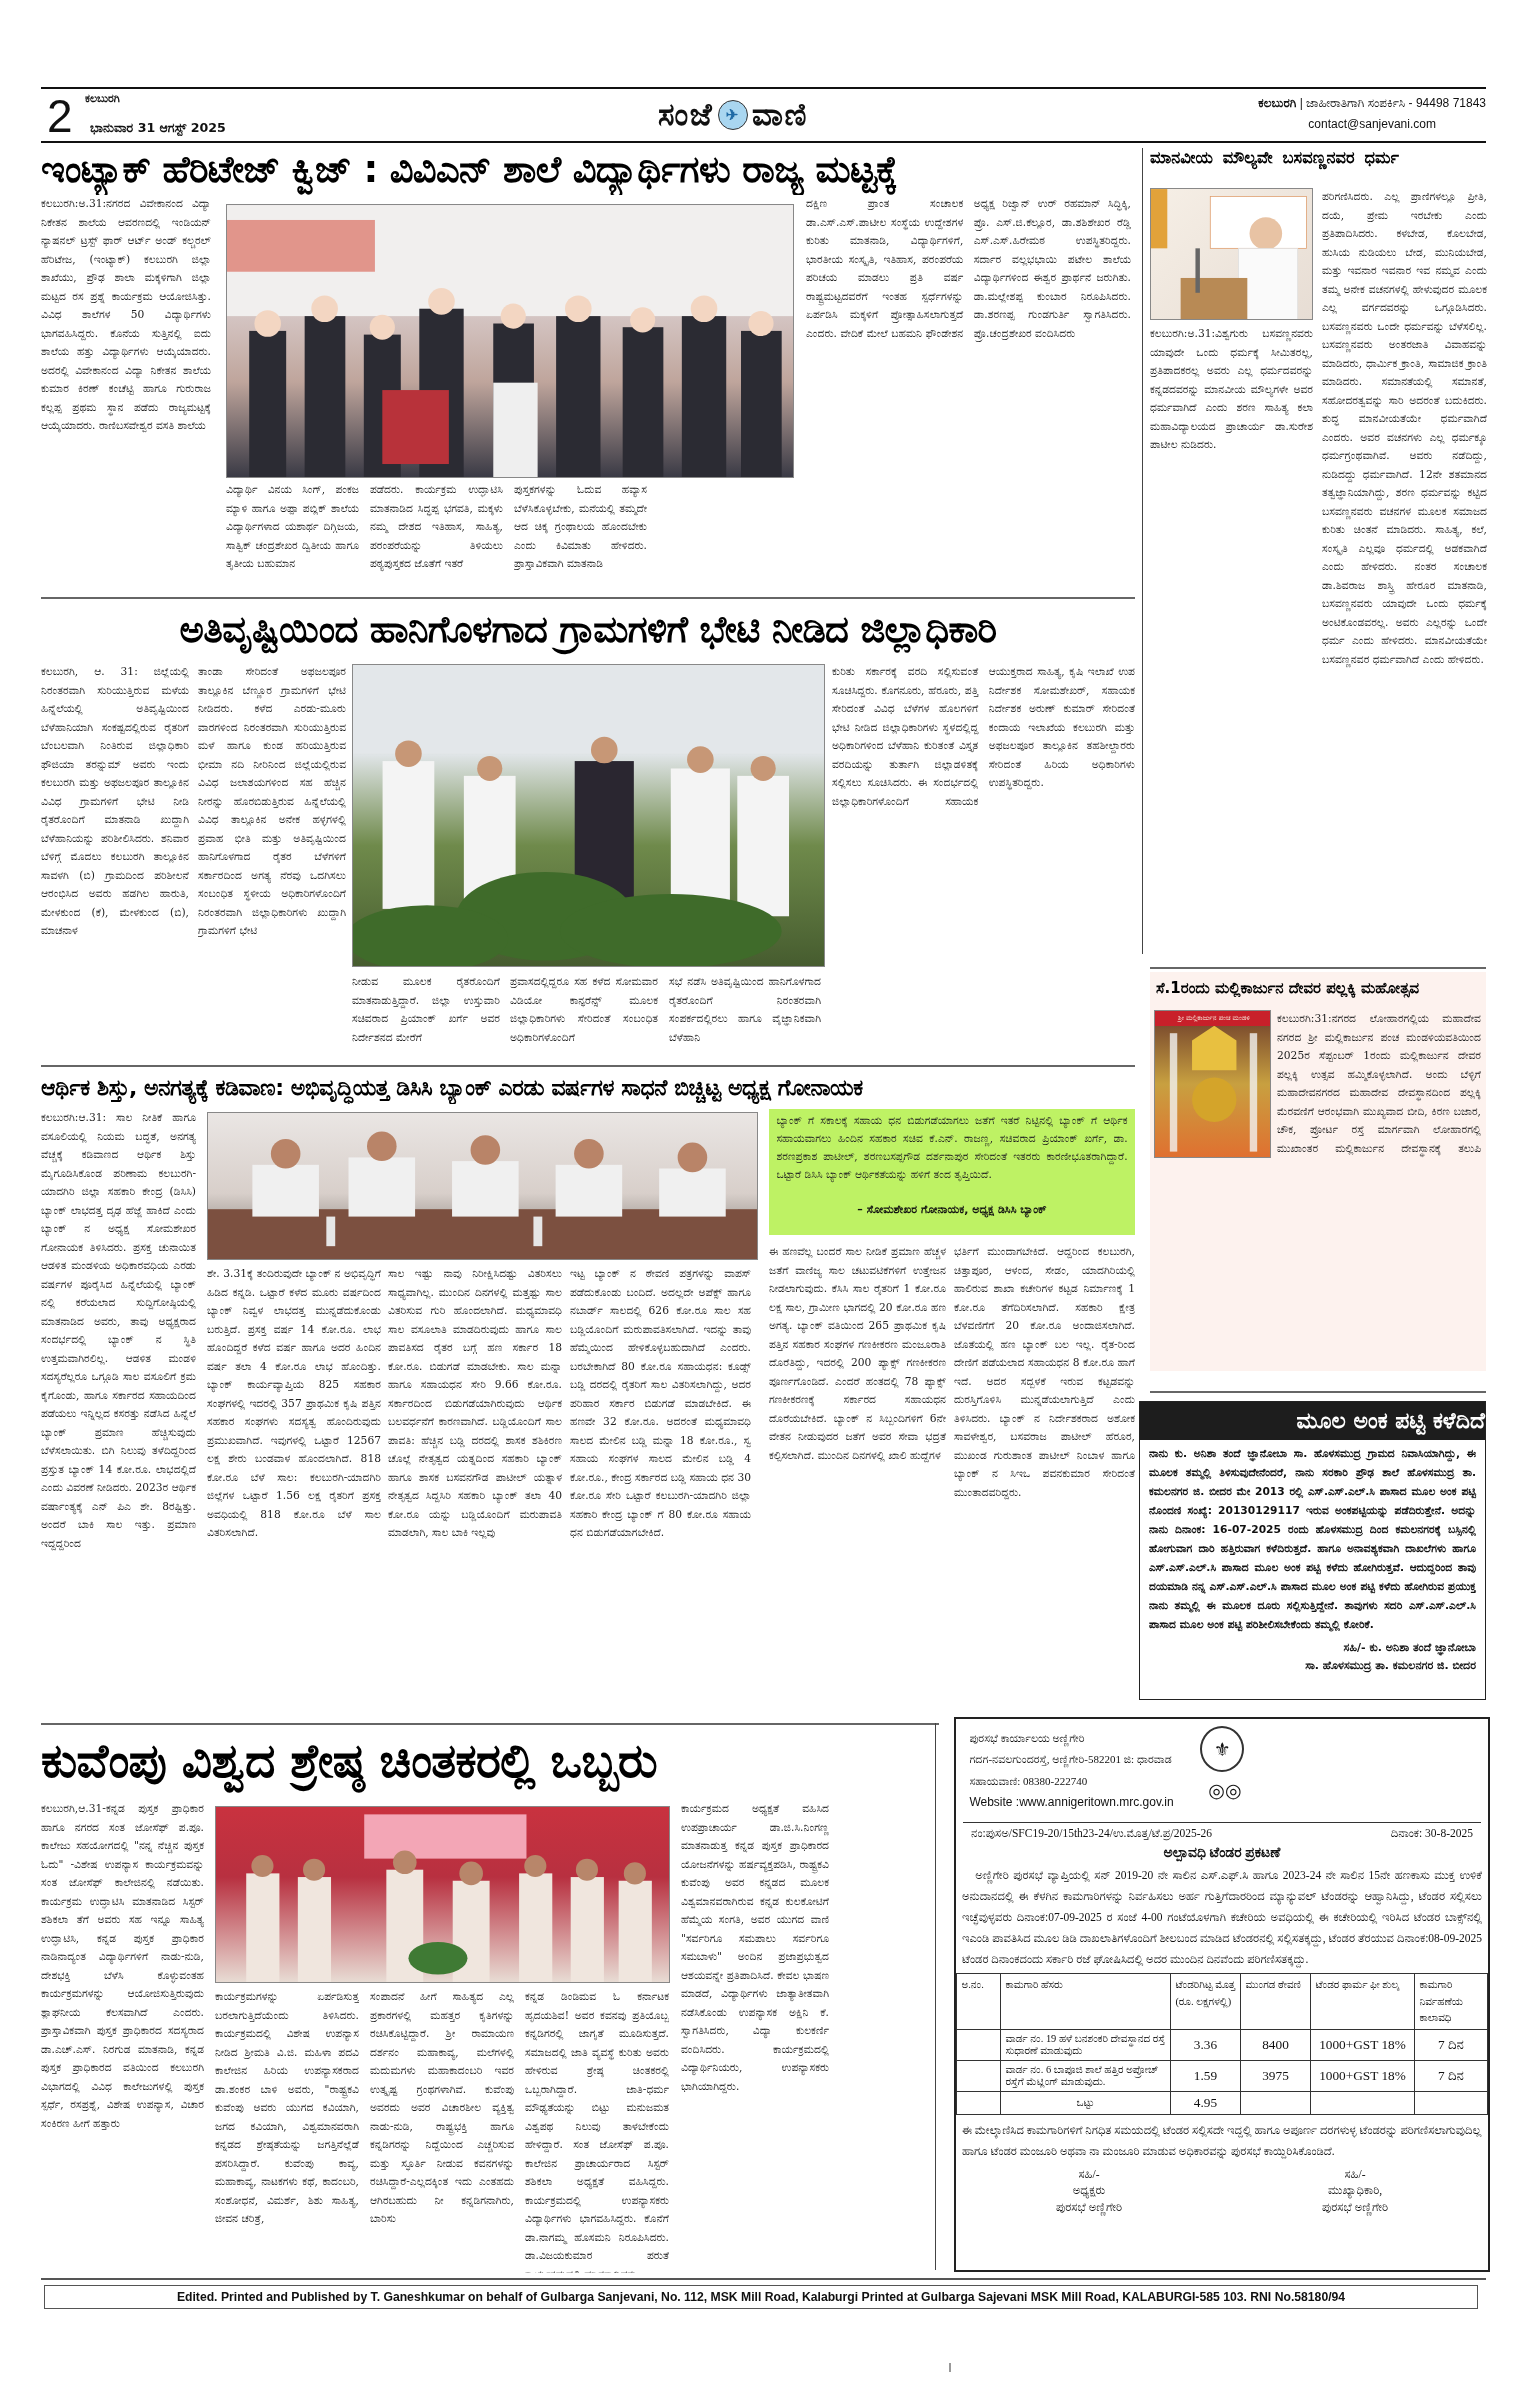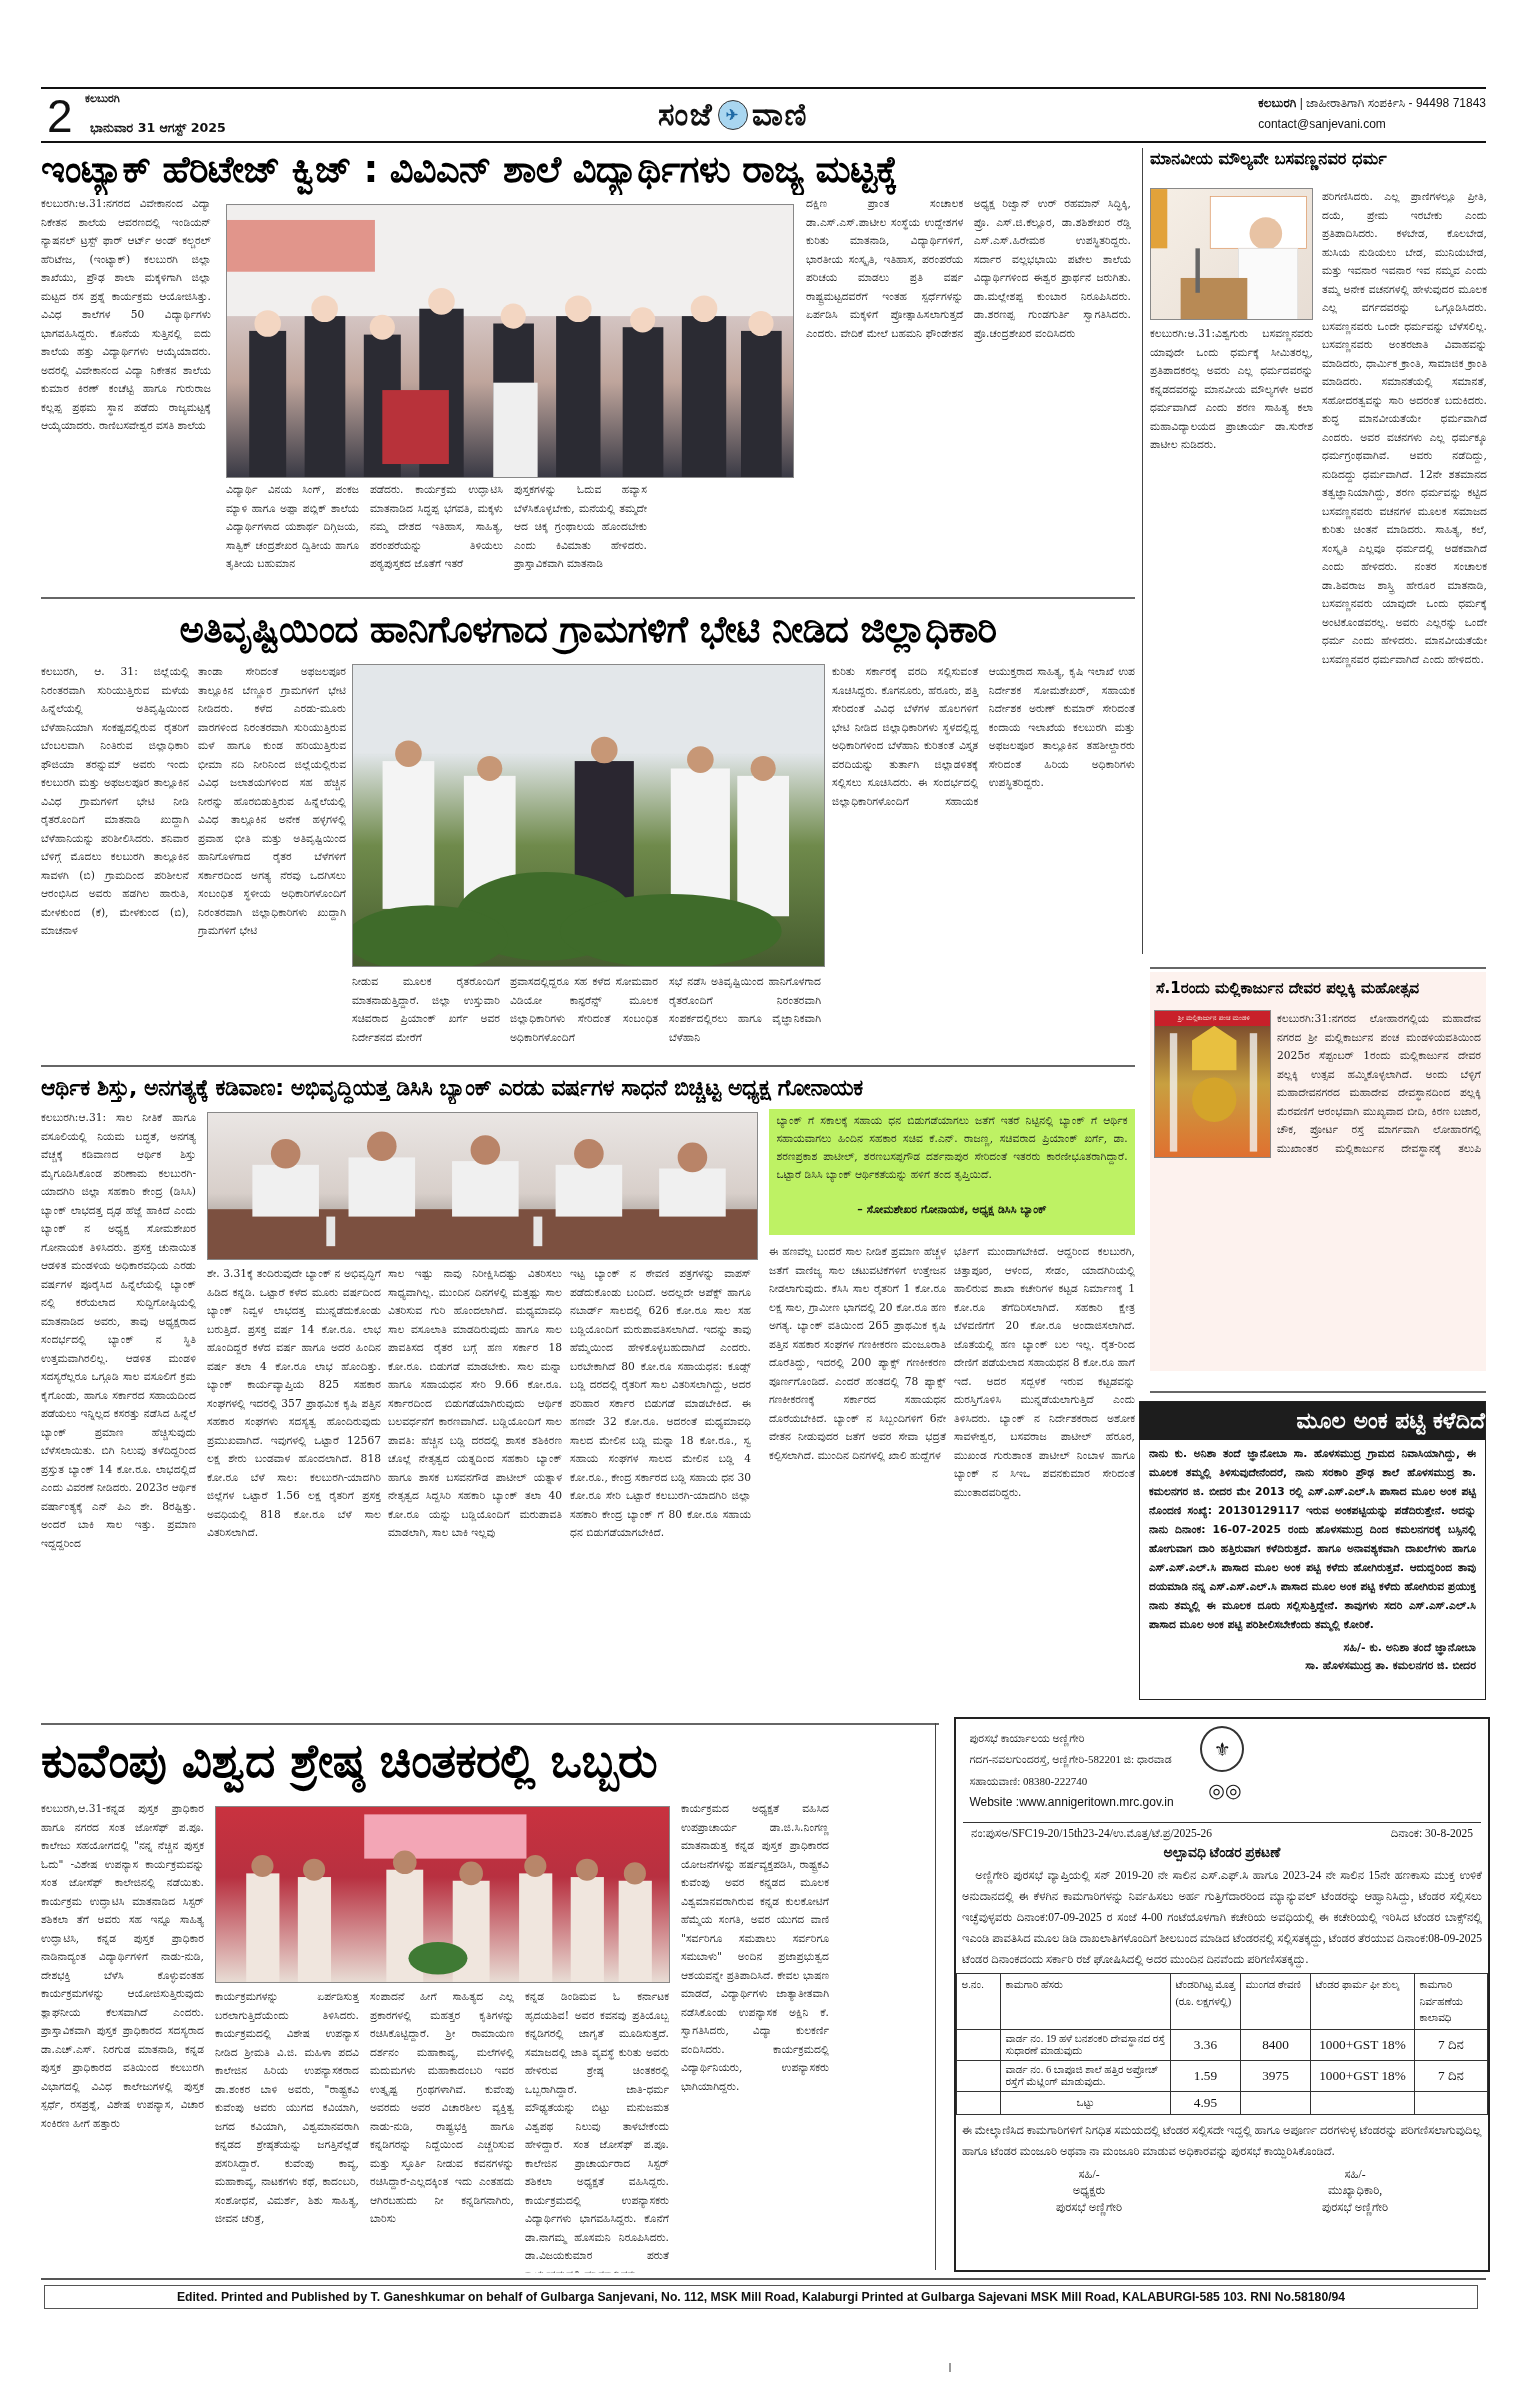--- a/index.html
+++ b/index.html
@@ -4,21 +4,21 @@
 <style>
   * { box-sizing: border-box; margin: 0; padding: 0; }
   body { width: 1528px; height: 2401px; background: #ffffff; font-family: "DejaVu Sans", sans-serif; color: #111; position: relative; overflow: hidden; }
   .page { position: absolute; left: 41px; top: 87px; width: 1445px; }
   .masthead { position: relative; height: 56px; border-top: 2.2px solid #111; border-bottom: 2.2px solid #111; }
   .page-num { position: absolute; left: 6px; top: 4.4px; font-size: 46px; line-height: 46px; font-family: "Liberation Sans", sans-serif; }
   .edition { position: absolute; left: 44px; top: 3px; font-size: 11px; font-weight: bold; }
   .date { position: absolute; left: 49px; top: 31px; font-size: 12.6px; font-weight: bold; }
   .logo { position: absolute; left: 617px; top: 7.4px; font-size: 31px; font-weight: 900; letter-spacing: 1.5px; display: flex; align-items: center; gap: 4.4px; font-family: "DejaVu Serif", serif; }
   .logo-globe { width: 30px; height: 30px; border-radius: 50%; background: #a9d6f0; border: 1.5px solid #333; display: inline-flex; align-items: center; justify-content: center; font-size: 15px; color: #1f6aa5; }
-  .contact { position: absolute; right: 0; top: 4.4px; text-align: left; font-size: 12px; line-height: 21px; font-family: "Liberation Sans", sans-serif; }
+  .contact { position: absolute; right: 0; top: 4.4px; text-align: center; font-size: 12px; line-height: 21px; font-family: "Liberation Sans", sans-serif; }
   .contact b { font-family: "DejaVu Sans", sans-serif; }
 
   .headline { font-family: "DejaVu Sans", sans-serif; font-weight: 900; color: #000; white-space: nowrap; overflow: hidden; }
   .h-xl { font-size: 37px; line-height: 50px; letter-spacing: -0.7px; }
   .h-lg { font-size: 22px; line-height: 33px; letter-spacing: -0.4px; }
   .h-md { font-size: 16.3px; line-height: 27px; }
 
   .col-text { font-family: "DejaVu Serif", serif; font-size: 10.7px; line-height: 18.5px; text-align: justify; color: #222; overflow: hidden; }
 
   .photo { position: relative; overflow: hidden; border: 0.7px solid #888; }
@@ -111,21 +111,21 @@
   </div>
   <div class="col-text" style="position:absolute; left:185px; top:336px; width:133px; height:111px;">ವಿದ್ಯಾರ್ಥಿ ವಿನಯ ಸಿಂಗ್, ಪಂಕಜ ಮ್ಯಾಳಿ ಹಾಗೂ ಅಪ್ಪಾ ಪಬ್ಲಿಕ್ ಶಾಲೆಯ ವಿದ್ಯಾರ್ಥಿಗಳಾದ ಯಶಾರ್ಥ ದಿಗ್ಗಿಜಯ, ಸಾತ್ವಿಕ್ ಚಂದ್ರಶೇಖರ ದ್ವಿತೀಯ ಹಾಗೂ ತೃತೀಯ ಬಹುಮಾನ</div>
   <div class="col-text" style="position:absolute; left:473px; top:336px; width:133px; height:111px;">ಪುಸ್ತಕಗಳನ್ನು ಓದುವ ಹವ್ಯಾಸ ಬೆಳೆಸಿಕೊಳ್ಳಬೇಕು, ಮನೆಯಲ್ಲಿ ತಮ್ಮದೇ ಆದ ಚಿಕ್ಕ ಗ್ರಂಥಾಲಯ ಹೊಂದಬೇಕು ಎಂದು ಕಿವಿಮಾತು ಹೇಳಿದರು. ಪ್ರಾಸ್ತಾವಿಕವಾಗಿ ಮಾತನಾಡಿ</div>
   <div class="col-text" style="position:absolute; left:329px; top:336px; width:133px; height:111px;">ಪಡೆದರು. ಕಾರ್ಯಕ್ರಮ ಉದ್ಘಾಟಿಸಿ ಮಾತನಾಡಿದ ಸಿದ್ಧಪ್ಪ ಭಗವತಿ, ಮಕ್ಕಳು ನಮ್ಮ ದೇಶದ ಇತಿಹಾಸ, ಸಾಹಿತ್ಯ, ಪರಂಪರೆಯನ್ನು ತಿಳಿಯಲು ಪಠ್ಯಪುಸ್ತಕದ ಜೊತೆಗೆ ಇತರೆ</div>
 
   <div class="col-text" style="position:absolute; left:765px; top:50px; width:325px; height:399px; column-count:2; column-gap:10.4px;">ದಕ್ಷಿಣ ಪ್ರಾಂತ ಸಂಚಾಲಕ ಡಾ.ಎಸ್.ಎಸ್.ಪಾಟೀಲ ಸಂಸ್ಥೆಯ ಉದ್ದೇಶಗಳ ಕುರಿತು ಮಾತನಾಡಿ, ವಿದ್ಯಾರ್ಥಿಗಳಿಗೆ, ಭಾರತೀಯ ಸಂಸ್ಕೃತಿ, ಇತಿಹಾಸ, ಪರಂಪರೆಯ ಪರಿಚಯ ಮಾಡಲು ಪ್ರತಿ ವರ್ಷ ರಾಷ್ಟ್ರಮಟ್ಟದವರೆಗೆ ಇಂತಹ ಸ್ಪರ್ಧೆಗಳನ್ನು ಏರ್ಪಡಿಸಿ ಮಕ್ಕಳಿಗೆ ಪ್ರೋತ್ಸಾಹಿಸಲಾಗುತ್ತದೆ ಎಂದರು. ವೇದಿಕೆ ಮೇಲೆ ಬಹಮನಿ ಫೌಂಡೇಶನ ಅಧ್ಯಕ್ಷ ರಿಜ್ವಾನ್ ಉರ್ ರಹಮಾನ್ ಸಿದ್ಧಿಕ್ಕಿ, ಪ್ರೊ. ಎಸ್.ಜಿ.ಕೆಲ್ಲೂರ, ಡಾ.ಶಶಿಶೇಖರ ರೆಡ್ಡಿ ಎಸ್.ಎಸ್.ಹಿರೇಮಠ ಉಪಸ್ಥಿತರಿದ್ದರು. ಸರ್ದಾರ ವಲ್ಲಭಭಾಯಿ ಪಟೇಲ ಶಾಲೆಯ ವಿದ್ಯಾರ್ಥಿಗಳಿಂದ ಈಶ್ವರ ಪ್ರಾರ್ಥನೆ ಜರುಗಿತು. ಡಾ.ಮಲ್ಲೇಶಪ್ಪ ಕುಂಬಾರ ನಿರೂಪಿಸಿದರು. ಡಾ.ಶರಣಪ್ಪ ಗುಂಡಗುರ್ತಿ ಸ್ವಾಗತಿಸಿದರು. ಪ್ರೊ.ಚಂದ್ರಶೇಖರ ವಂದಿಸಿದರು</div>
 </div>
 
 <div class="vrule" style="left:1142px; top:148px; height:806px;"></div>
 <div class="sec" style="left:1150px; top:145px; width:336px; height:810px;">
-  <div class="headline h-md" style="position:absolute; left:0; top:0; width:336px; font-size:16.3px;">ಮಾನವೀಯ ಮೌಲ್ಯವೇ ಬಸವಣ್ಣನವರ ಧರ್ಮ</div>
+  <div class="headline h-md" style="position:absolute; left:0; top:0; width:336px; font-size:16.3px;font-family:Liberation Mono, monospace;">ಮಾನವೀಯ ಮೌಲ್ಯವೇ ಬಸವಣ್ಣನವರ ಧರ್ಮ</div>
   <div class="photo" style="position:absolute; left:0; top:43px; width:163px; height:132px; background:linear-gradient(135deg,#f6efe6,#e7ddd4);">
     <svg width="163" height="132" viewBox="0 0 220 178">
       <rect x="0" y="0" width="22" height="80" fill="#e2a23a"></rect>
       <rect x="80" y="10" width="130" height="70" fill="#fff" stroke="#d96" stroke-width="1"></rect>
       <circle cx="155" cy="60" r="22" fill="#e8c3a4"></circle>
       <rect x="118" y="80" width="80" height="98" fill="#fafafa" stroke="#ddd"></rect>
       <rect x="40" y="120" width="90" height="58" fill="#b88a55"></rect>
       <rect x="60" y="80" width="6" height="60" fill="#666"></rect>
     </svg>
   </div>

